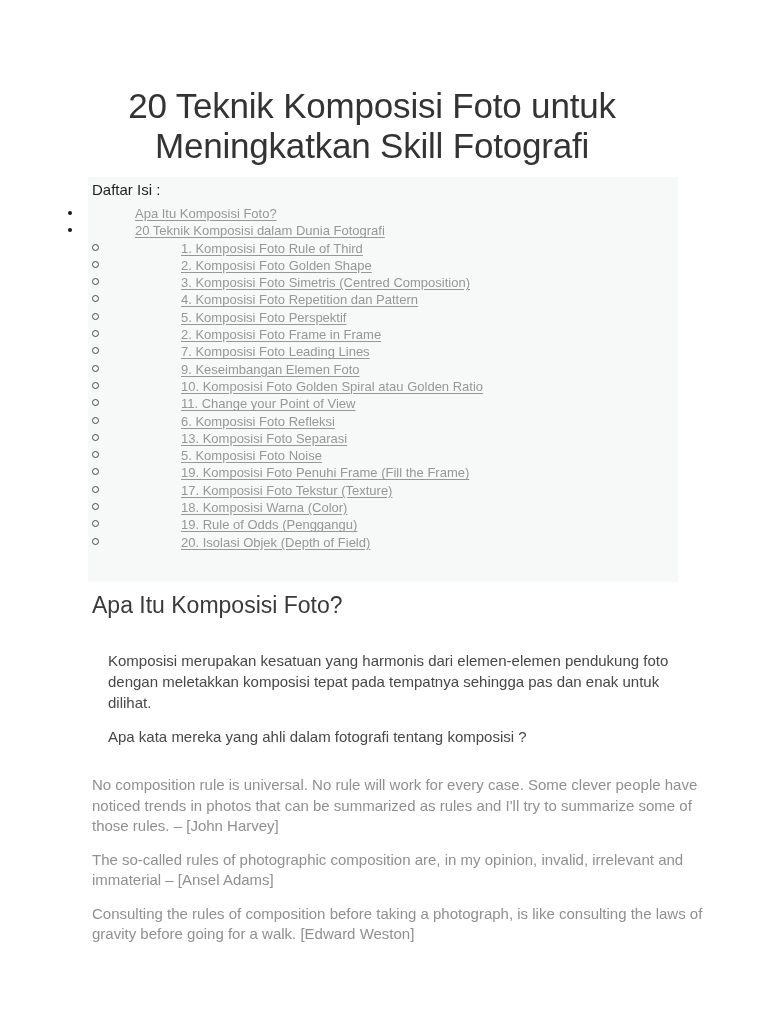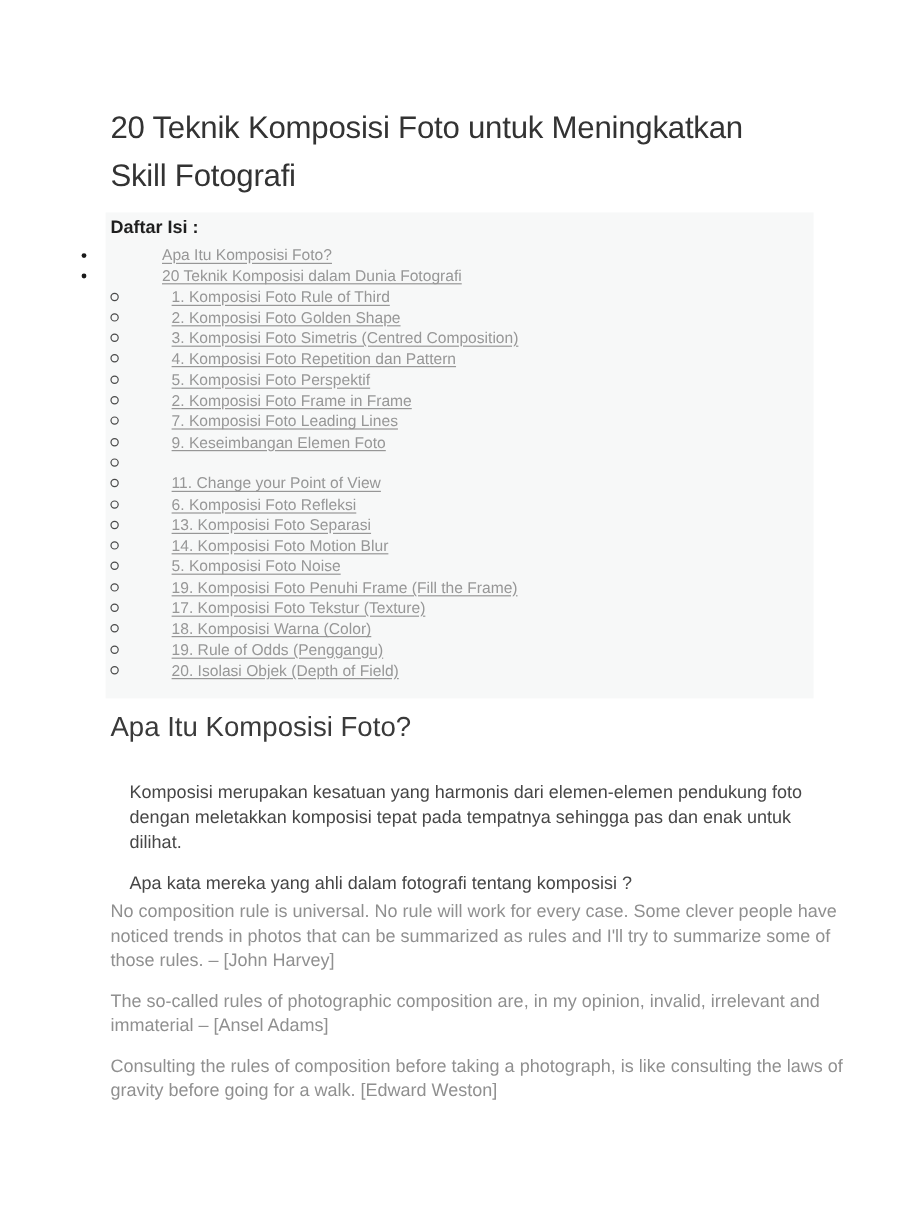--- a/index.html
+++ b/index.html
@@ -3,58 +3,58 @@
 <meta charset="utf-8">
 <style>
   html,body{margin:0;padding:0;}
   body{
     width:768px;height:1024px;position:relative;background:#ffffff;
     font-family:"Liberation Sans",sans-serif;overflow:hidden;
     -webkit-font-smoothing:antialiased;
   }
   .doc-title{
     position:absolute;left:92px;top:86px;width:560px;
-    font-size:26px;line-height:40px;font-weight:400;color:#333333;
-    letter-spacing:-0.2px;margin:0;
+    font-size:35px;line-height:40px;font-weight:400;color:#333333;
+    letter-spacing:-0.2px;margin:0;text-align:center;
   }
   .toc-panel{
     position:absolute;left:88px;top:177px;width:590px;height:405px;
     background:#f7f8f8;
   }
   .toc-heading{
     position:absolute;left:4px;top:4px;
-    font-size:15px;font-weight:700;color:#1f1f1f;text-align:center;
+    font-size:15px;font-weight:400;color:#1f1f1f;text-align:center;
   }
   .toc-rows{position:absolute;left:0;top:27px;width:100%;}
   .toc-row{position:relative;height:17.3px;}
   .toc-row .bullet-disc{
     position:absolute;left:-20px;top:7px;width:4px;height:4px;
     border-radius:50%;background:#1a1a1a;
   }
   .toc-row .bullet-circle{
     position:absolute;left:4px;top:5px;width:5px;height:5px;
     border-radius:50%;border:1.4px solid #4a4a4a;background:transparent;
   }
   .toc-row a{
     font-size:13px;color:#979797;text-decoration:underline;
     text-underline-offset:2px;white-space:nowrap;
   }
   .toc-row.level1 a{margin-left:47px;}
-  .toc-row.level2 a{margin-left:55px;}
+  .toc-row.level2 a{margin-left:93px;}
   .section-heading{
     position:absolute;left:92px;top:592px;width:590px;
     font-size:23px;font-weight:400;color:#3a3a3a;margin:0;
   }
   .para{
     position:absolute;left:92px;margin:16px;
     font-size:15px;line-height:21px;color:#474747;
   }
   .para-intro{top:634px;width:588px;}
   .para-question{top:710px;width:610px;}
-  .quotes{position:absolute;left:92px;top:750px;width:612px;}
+  .quotes{position:absolute;left:92px;top:775px;width:612px;}
   .quote-para{
     margin:0 0 13px 0;font-size:15px;line-height:20.5px;color:#909090;
   }
 </style>
 </head>
 <body>
 
 <h1 class="doc-title">20 Teknik Komposisi Foto untuk Meningkatkan Skill Fotografi</h1>
 
 <div class="toc-panel">
@@ -63,25 +63,24 @@
       <div class="toc-row level1"><span class="bullet-disc"></span><a href="#">Apa Itu Komposisi Foto?</a></div>
       <div class="toc-row level1"><span class="bullet-disc"></span><a href="#">20 Teknik Komposisi dalam Dunia Fotografi</a></div>
       <div class="toc-row level2"><span class="bullet-circle"></span><a href="#">1. Komposisi Foto Rule of Third</a></div>
       <div class="toc-row level2"><span class="bullet-circle"></span><a href="#">2. Komposisi Foto Golden Shape</a></div>
       <div class="toc-row level2"><span class="bullet-circle"></span><a href="#">3. Komposisi Foto Simetris (Centred Composition)</a></div>
       <div class="toc-row level2"><span class="bullet-circle"></span><a href="#">4. Komposisi Foto Repetition dan Pattern</a></div>
       <div class="toc-row level2"><span class="bullet-circle"></span><a href="#">5. Komposisi Foto Perspektif</a></div>
       <div class="toc-row level2"><span class="bullet-circle"></span><a href="#">2. Komposisi Foto Frame in Frame</a></div>
       <div class="toc-row level2"><span class="bullet-circle"></span><a href="#">7. Komposisi Foto Leading Lines</a></div>
       <div class="toc-row level2"><span class="bullet-circle"></span><a href="#">9. Keseimbangan Elemen Foto</a></div>
-      <div class="toc-row level2"><span class="bullet-circle"></span></div>
+      <div class="toc-row level2"><span class="bullet-circle"></span><a href="#">10. Komposisi Foto Golden Spiral atau Golden Ratio</a></div>
       <div class="toc-row level2"><span class="bullet-circle"></span><a href="#">11. Change your Point of View</a></div>
       <div class="toc-row level2"><span class="bullet-circle"></span><a href="#">6. Komposisi Foto Refleksi</a></div>
       <div class="toc-row level2"><span class="bullet-circle"></span><a href="#">13. Komposisi Foto Separasi</a></div>
-      <div class="toc-row level2"><span class="bullet-circle"></span><a href="#">14. Komposisi Foto Motion Blur</a></div>
       <div class="toc-row level2"><span class="bullet-circle"></span><a href="#">5. Komposisi Foto Noise</a></div>
       <div class="toc-row level2"><span class="bullet-circle"></span><a href="#">19. Komposisi Foto Penuhi Frame (Fill the Frame)</a></div>
       <div class="toc-row level2"><span class="bullet-circle"></span><a href="#">17. Komposisi Foto Tekstur (Texture)</a></div>
       <div class="toc-row level2"><span class="bullet-circle"></span><a href="#">18. Komposisi Warna (Color)</a></div>
       <div class="toc-row level2"><span class="bullet-circle"></span><a href="#">19. Rule of Odds (Penggangu)</a></div>
       <div class="toc-row level2"><span class="bullet-circle"></span><a href="#">20. Isolasi Objek (Depth of Field)</a></div>
     </div>
 </div>
 
 <h2 class="section-heading">Apa Itu Komposisi Foto?</h2>

